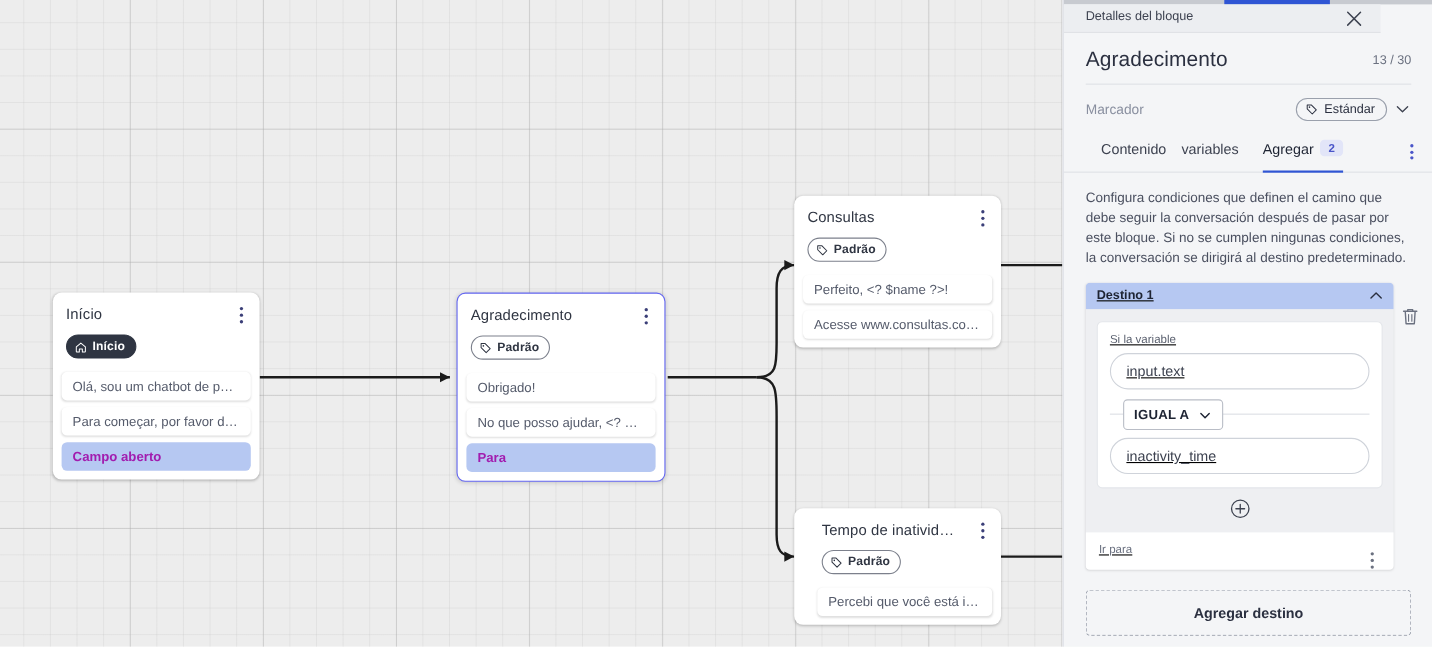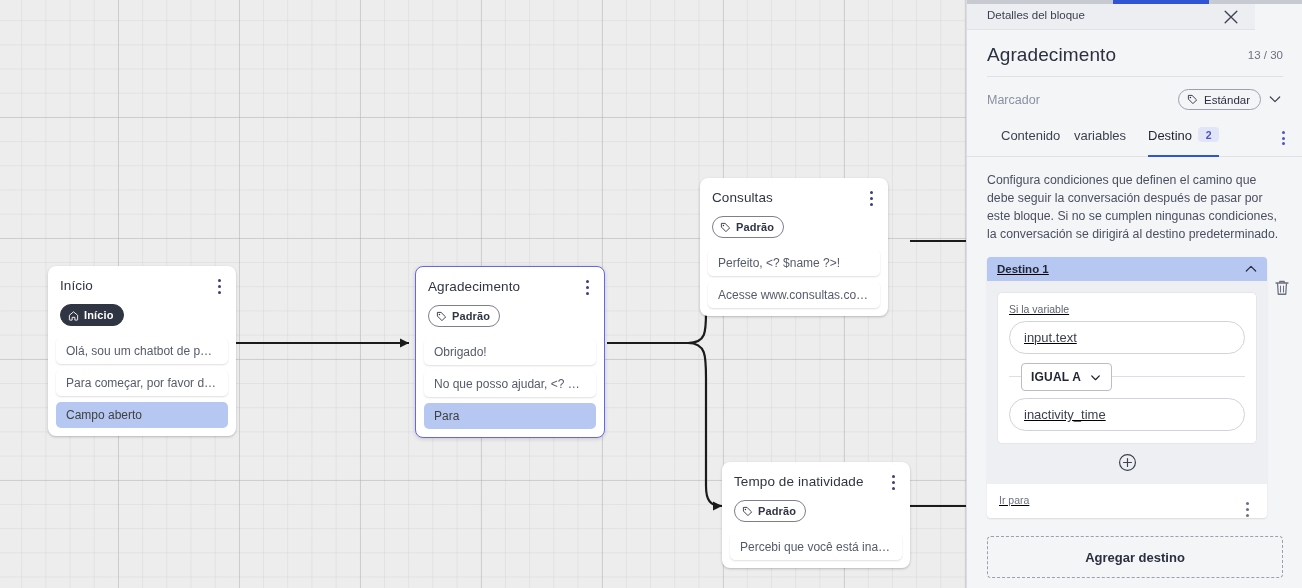--- a/index.html
+++ b/index.html
@@ -69,21 +69,21 @@
     height: 26px; line-height: 26px;
     margin-top: 6px;
     padding: 0 10px;
     background: #ffffff;
     border-radius: 5px;
     box-shadow: 0 1px 2px rgba(0,0,0,0.13);
     font-size: 12px; color: #555b6b;
     white-space: nowrap; overflow: hidden; text-overflow: ellipsis;
   }
   .msg.highlight {
-    background: #b6c8f2; color: #404040; font-weight: 400;
+    background: #b6c8f2; color: #a21caf; font-weight: 700;
     box-shadow: none;
   }
 
   
   #panel {
     position: absolute; right: 0; top: 0;
     width: 336px; height: 588px;
     background: #f4f5f7;
     border-left: 1px solid #d9dce1;
     box-sizing: border-box;
@@ -282,21 +282,21 @@
           <span>Padrão</span>
         </span>
       </div>
       <div class="msg-list">
         <div class="msg">Obrigado!</div>
         <div class="msg">No que posso ajudar, &lt;? $name ...</div>
         <div class="msg highlight">Para</div>
       </div>
     </div>
 
-    <div class="node" id="node-consultas" style="left:700px; top:178px; width:188px;">
+    <div class="node" id="node-consultas" style="left:722px; top:178px; width:188px;">
       <div class="node-head">
         <div class="node-title">Consultas</div>
         <div class="kebab">
             <i></i>
             <i></i>
             <i></i>
           </div>
         <span class="tag outline">
           <svg width="11" height="11" viewBox="0 0 24 24">
             <path d="M3 3h8l10 10-8 8L3 11z" fill="none" stroke="#2f3542" stroke-width="2" stroke-linejoin="round"></path>
@@ -304,21 +304,21 @@
           </svg>
           <span>Padrão</span>
         </span>
       </div>
       <div class="msg-list">
         <div class="msg">Perfeito, &lt;? $name ?&gt;!</div>
         <div class="msg">Acesse www.consultas.com par...</div>
       </div>
     </div>
 
-    <div class="node" id="node-tempo" style="left:722px; top:462px; width:188px;">
+    <div class="node" id="node-tempo" style="left:722px; top:462px; width:188px;padding-left:13px;">
       <div class="node-head">
         <div class="node-title">Tempo de inatividade</div>
         <div class="kebab">
             <i></i>
             <i></i>
             <i></i>
           </div>
         <span class="tag outline">
           <svg width="11" height="11" viewBox="0 0 24 24">
             <path d="M3 3h8l10 10-8 8L3 11z" fill="none" stroke="#2f3542" stroke-width="2" stroke-linejoin="round"></path>
@@ -372,21 +372,21 @@
       </div>
 
       <div class="tabs">
         <div class="tab" style="left: 34px;">
           <span>Contenido</span>
         </div>
         <div class="tab" style="left: 107px;">
           <span>variables</span>
         </div>
         <div class="tab active" style="left: 181px;">
-          <span>Destino</span>
+          <span>Agregar</span>
           <span class="tab-badge">2</span>
         </div>
         <div class="tabs-kebab">
             <i></i>
             <i></i>
             <i></i>
           </div>
       </div>
 
       <div class="desc">Configura condiciones que definen el camino que debe seguir la conversación después de pasar por este bloque. Si no se cumplen ningunas condiciones, la conversación se dirigirá al destino predeterminado.</div>

